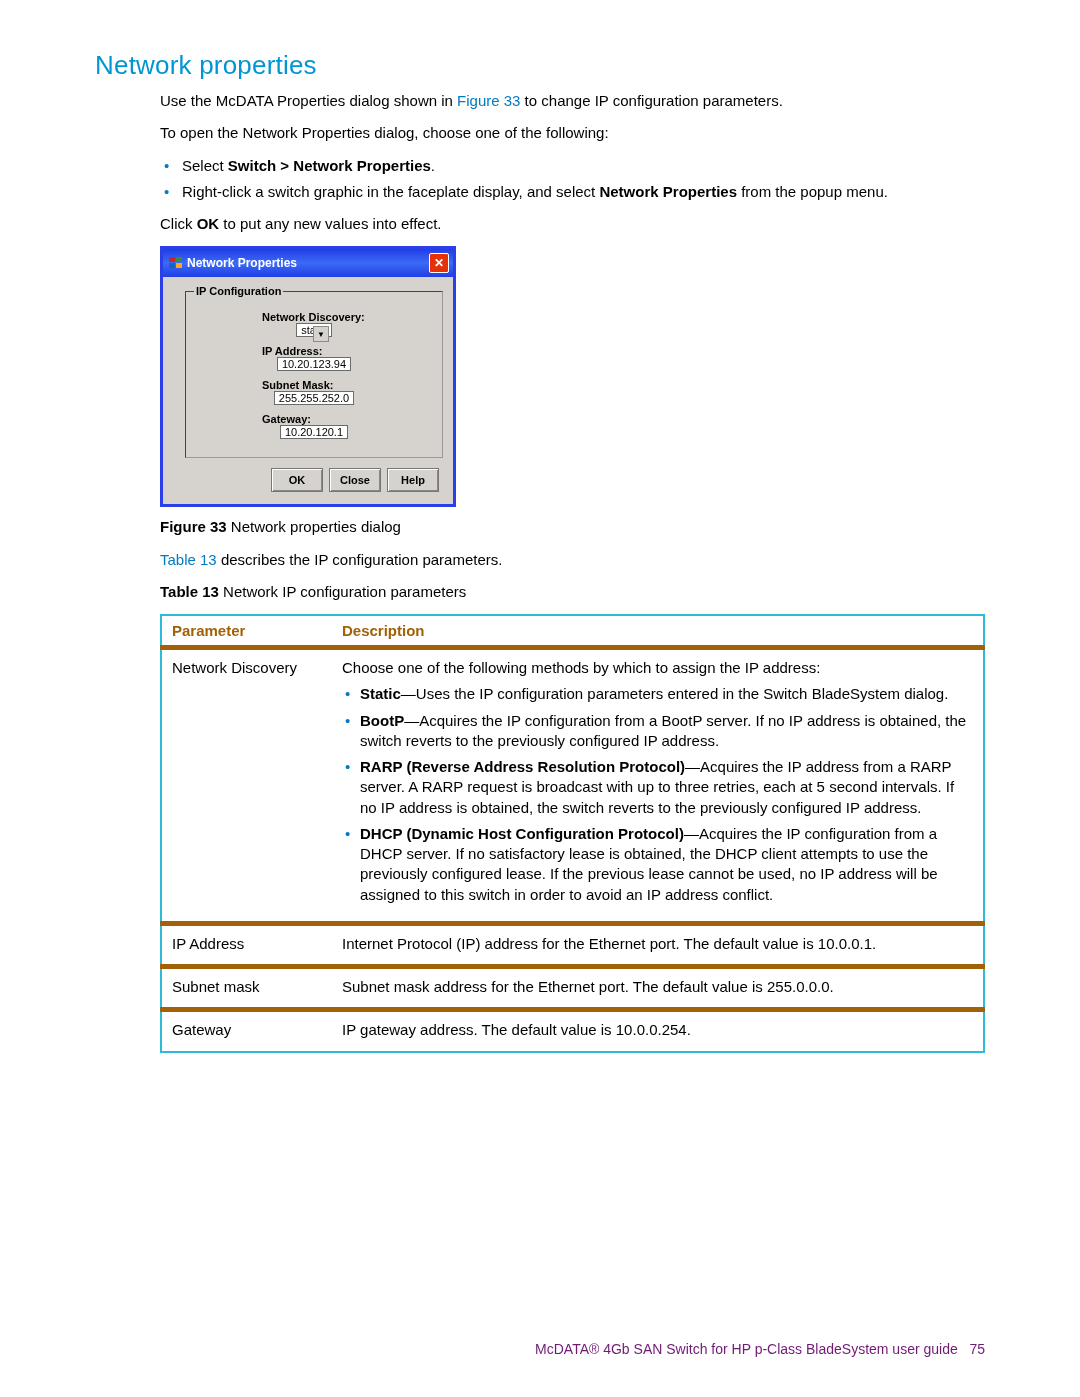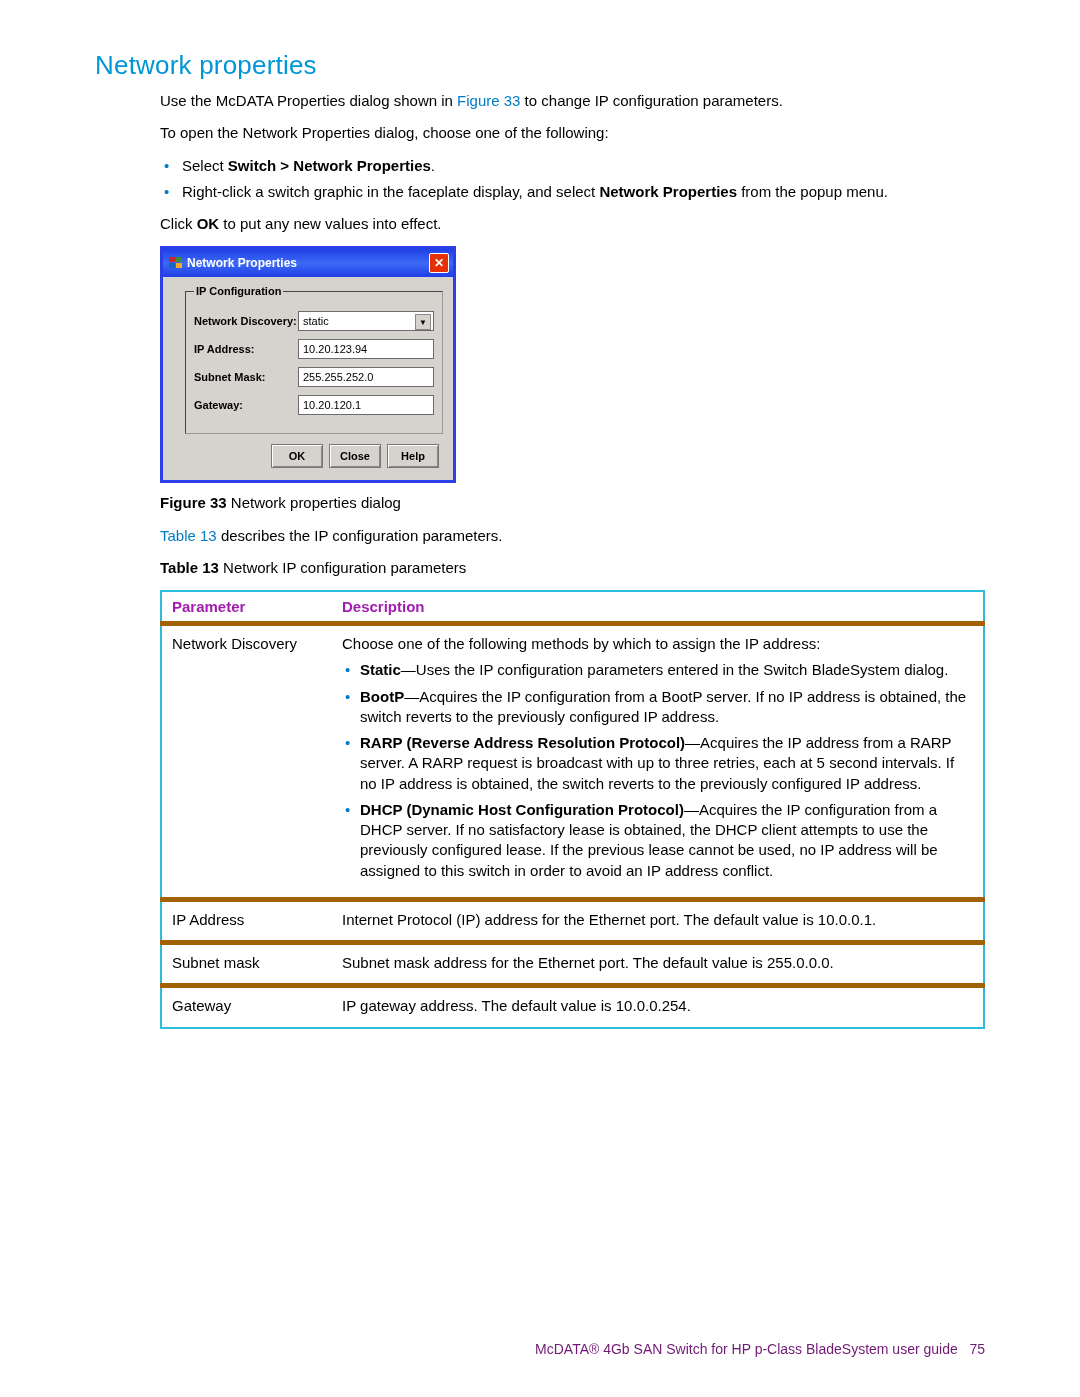--- a/index.html
+++ b/index.html
@@ -109,20 +109,21 @@
   }
   fieldset.group legend {
     font-weight: bold;
     font-size: 11px;
     padding: 0 2px;
   }
   .form-row {
     display: flex;
     align-items: center;
     margin: 8px 0;
+    flex-direction: column;
   }
   .form-row .label {
     width: 104px;
     font-weight: bold;
     font-size: 11px;
   }
   .form-row .field {
     flex: 1;
     background: #fff;
     border: 1px solid #6b6b6b;
@@ -172,21 +173,21 @@
   .table-caption .caplabel { font-weight: bold; color: #000; }
   
   table.param-table {
     border-collapse: collapse;
     width: 100%;
     margin-top: 6px;
     border: 2px solid #2dbbdc;
   }
   table.param-table th {
     background: #fff;
-    color: #a21caf;
+    color: #a16207;
     font-weight: bold;
     text-align: left;
     padding: 6px 10px;
     border-bottom: 1px solid #9fc5d2;
     font-size: 15px;
   }
   table.param-table td {
     vertical-align: top;
     padding: 8px 10px 10px 10px;
     border-top: 5px solid #a16207;

